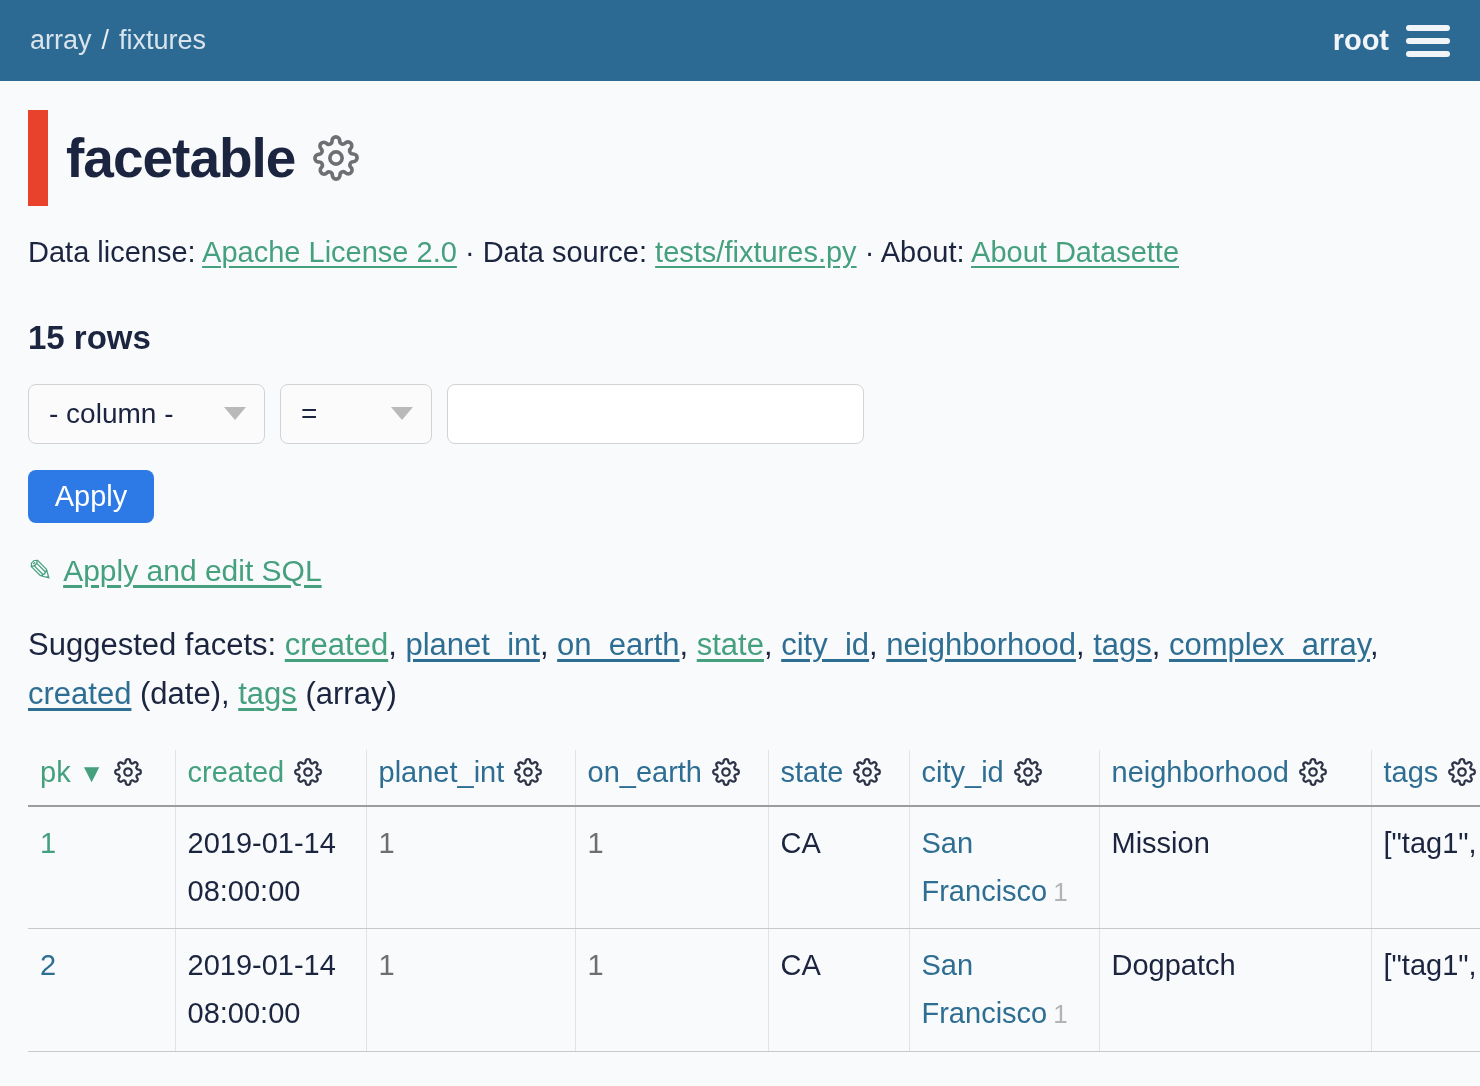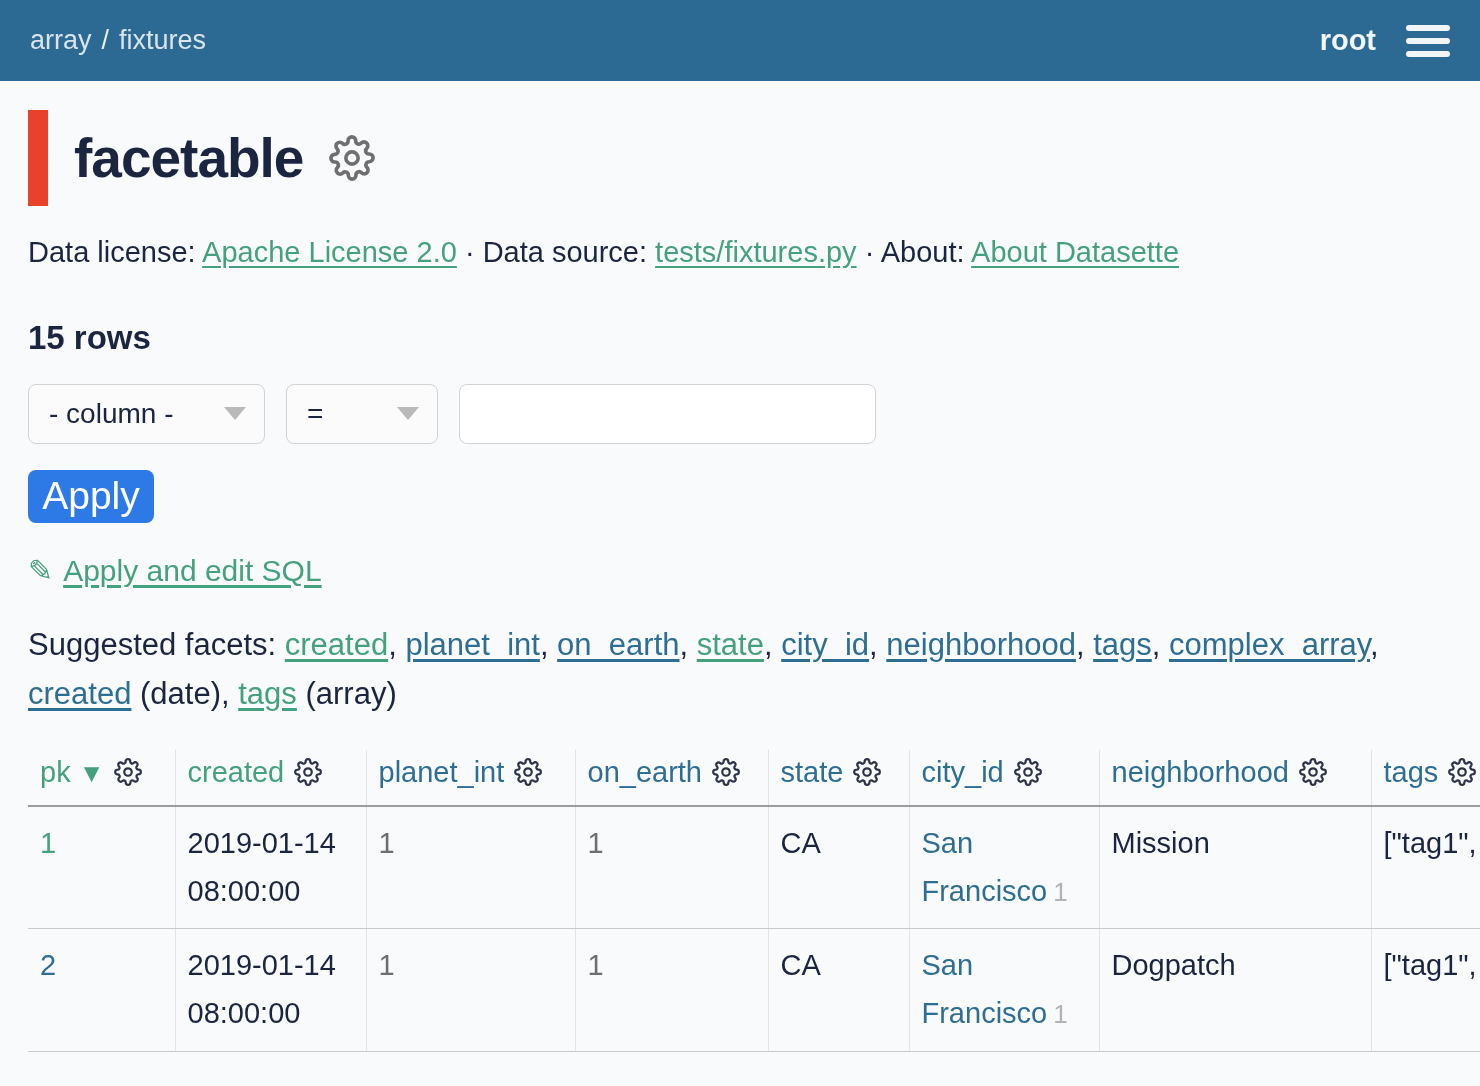--- a/index.html
+++ b/index.html
@@ -26,55 +26,55 @@
   }
   
   .topbar{
     height:81px;background:var(--header-bg);
     display:flex;align-items:center;justify-content:space-between;
     padding:0 30px;
   }
   .crumbs{font-size:27px;color:#d9e4ec;}
   .crumbs a{color:#d9e4ec;text-decoration:none;}
   .crumb-sep{margin:0 10px;color:#e8eef3;}
-  .topbar-right{display:flex;align-items:center;gap:30px;}
+  .topbar-right{display:flex;align-items:center;gap:17px;}
   .root-link{color:#f1f5f8;font-weight:700;font-size:29px;text-decoration:none;}
   .menu-icon{display:inline-flex;flex-direction:column;gap:7px;cursor:pointer;padding:4px 0;}
   .menu-icon span{display:block;width:44px;height:6px;border-radius:3px;background:#f1f5f8;}
   
   .content{padding:0 28px;}
   .title-row{display:flex;align-items:center;margin-top:29px;height:96px;}
   .red-bar{width:20px;height:96px;background:var(--red);margin-right:18px;}
-  h1{font-size:55px;font-weight:700;margin:8px;color:var(--dark);letter-spacing:-1px;text-align:center;}
+  h1{font-size:55px;font-weight:700;margin:0;color:var(--dark);letter-spacing:-1px;text-align:center;}
   .title-gear{margin-left:18px;color:#6f6f73;display:inline-flex;cursor:pointer;}
   .title-gear svg{width:46px;height:46px;}
   svg.gear{fill:none;stroke:currentColor;stroke-width:1.9;stroke-linecap:round;stroke-linejoin:round;}
   .meta-line{margin-top:26px;font-size:29px;line-height:1.4;}
   a.lnk{text-decoration:underline;text-underline-offset:4px;}
   a.lnk.green{color:var(--green);}
   a.lnk.blue{color:var(--blue);}
   h2.row-count{font-size:33px;font-weight:700;margin:46px 0 0 0;color:var(--dark);}
   
-  .filter-row{display:flex;align-items:center;gap:21px;margin-top:27px;}
+  .filter-row{display:flex;align-items:center;gap:15px;margin-top:27px;}
   .select-box{
     height:60px;border:1px solid #d3d3d6;border-radius:8px;background:#fbfbfc;
     display:flex;align-items:center;justify-content:space-between;
     padding:0 18px 0 20px;font-size:28px;color:var(--dark);cursor:pointer;
   }
   .select-box .tri{width:0;height:0;border-left:11px solid transparent;border-right:11px solid transparent;border-top:13px solid #b9b9b9;margin-left:16px;}
   .sel-column{width:237px;}
   .sel-op{width:152px;}
   .filter-input{
     width:417px;height:60px;border:1px solid #d3d3d6;border-radius:8px;
     background:#ffffff;font-size:28px;padding:0 16px;color:var(--dark);
     font-family:"Liberation Sans","DejaVu Sans",sans-serif;
   }
   .apply-btn{
     margin-top:26px;width:126px;height:53px;background:var(--btn-blue);
-    color:#fff;font-size:39px;border:none;border-radius:8px;cursor:pointer;
+    color:#fff;font-size:29px;border:none;border-radius:8px;cursor:pointer;
     font-family:"Liberation Sans","DejaVu Sans",sans-serif;
   }
   .sql-line{margin-top:30px;font-size:30px;}
   .pencil{color:var(--green);font-size:30px;margin-right:10px;text-decoration:none;display:inline-block;}
   .export-line{margin-top:44px;font-size:30px;line-height:1.45;}
   .facet-line{margin-top:32px;font-size:31px;line-height:1.6;max-width:1424px;}
   
   .table-wrap{margin-top:26px;width:1452px;overflow:hidden;}
   table{border-collapse:collapse;table-layout:fixed;width:1565px;}
   th{

